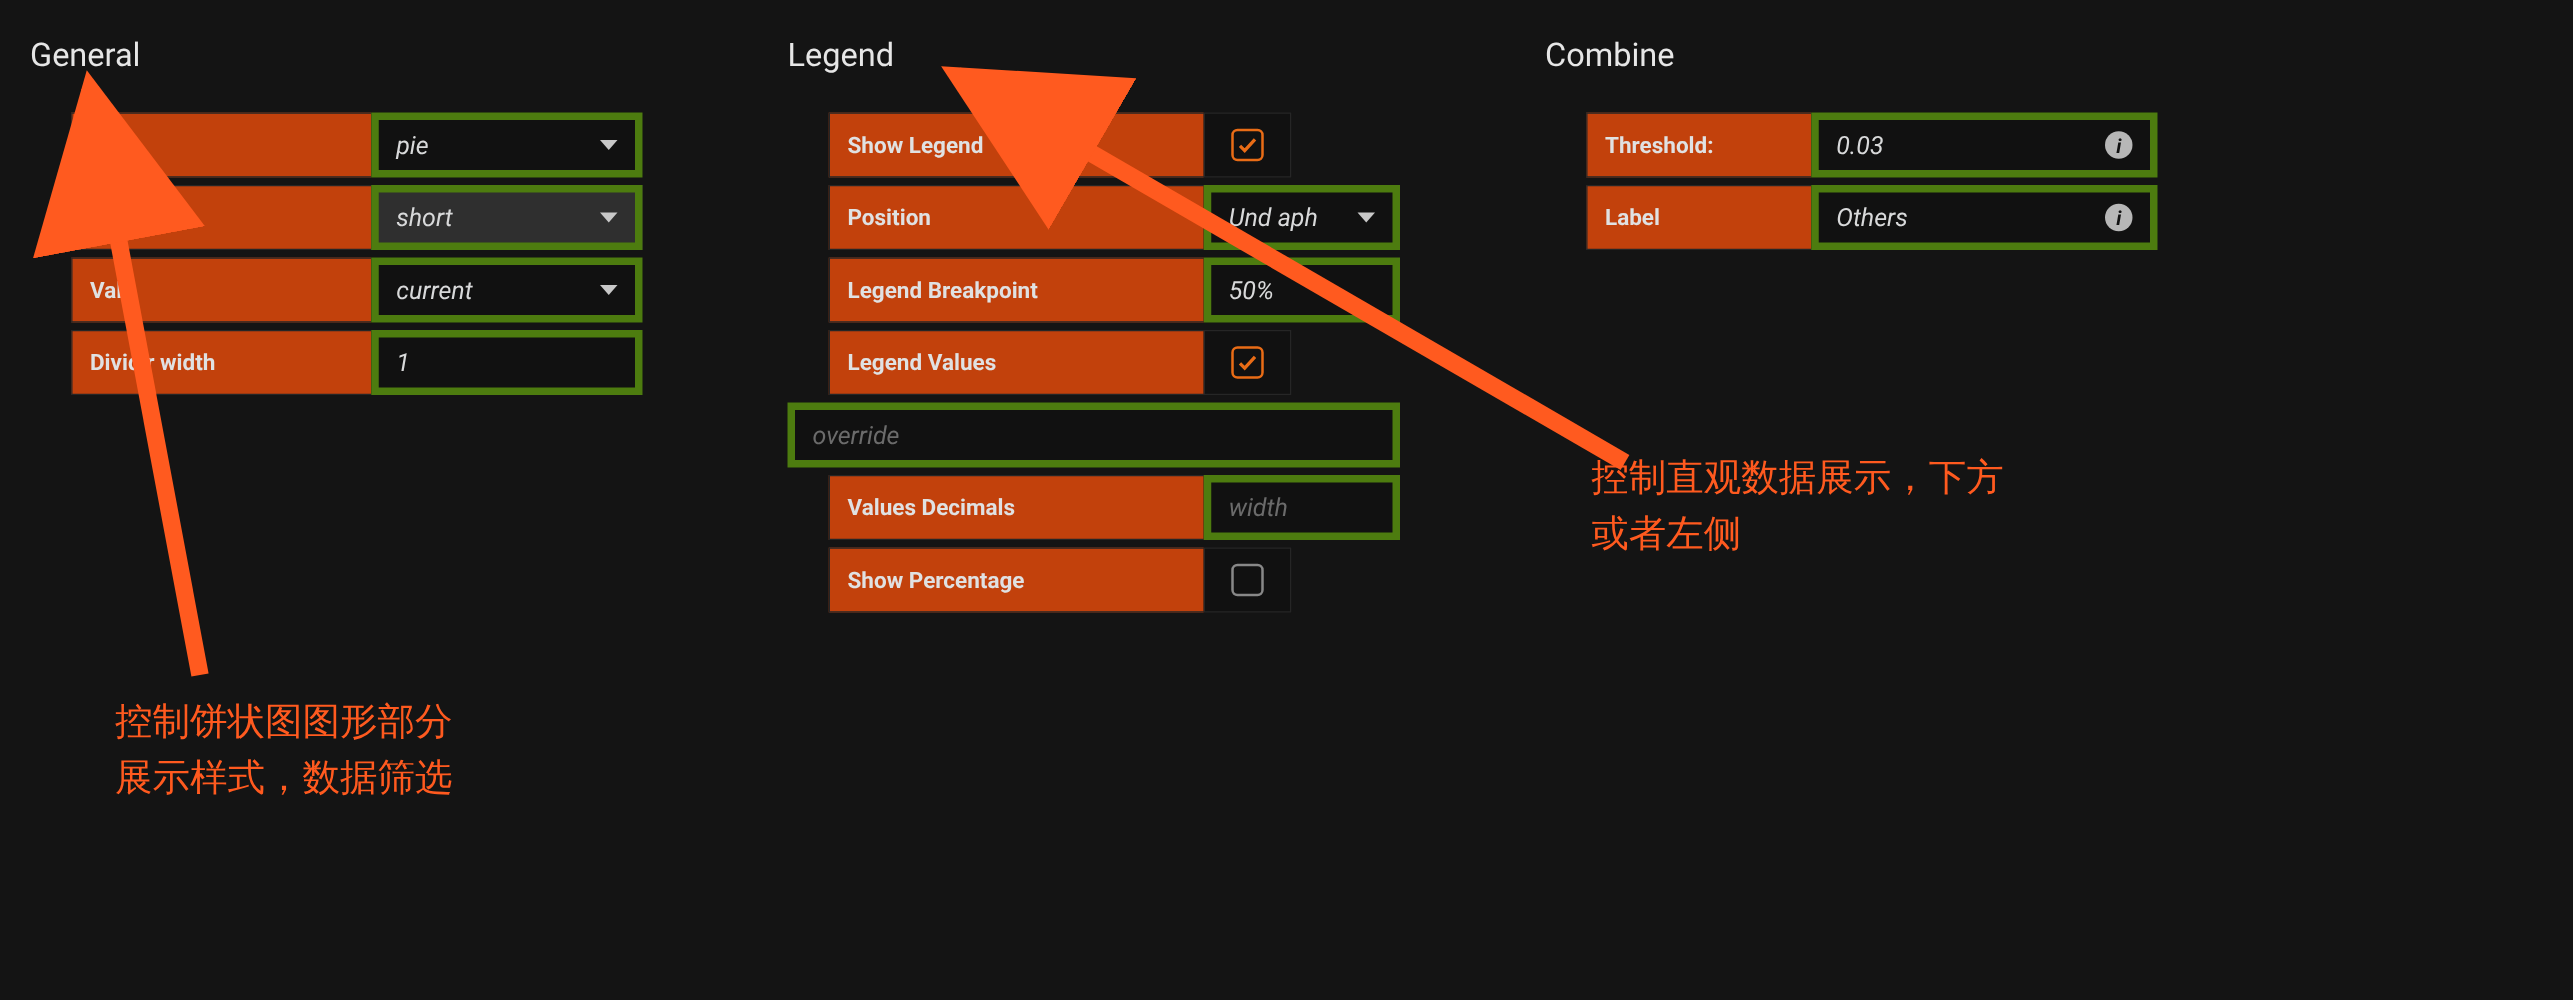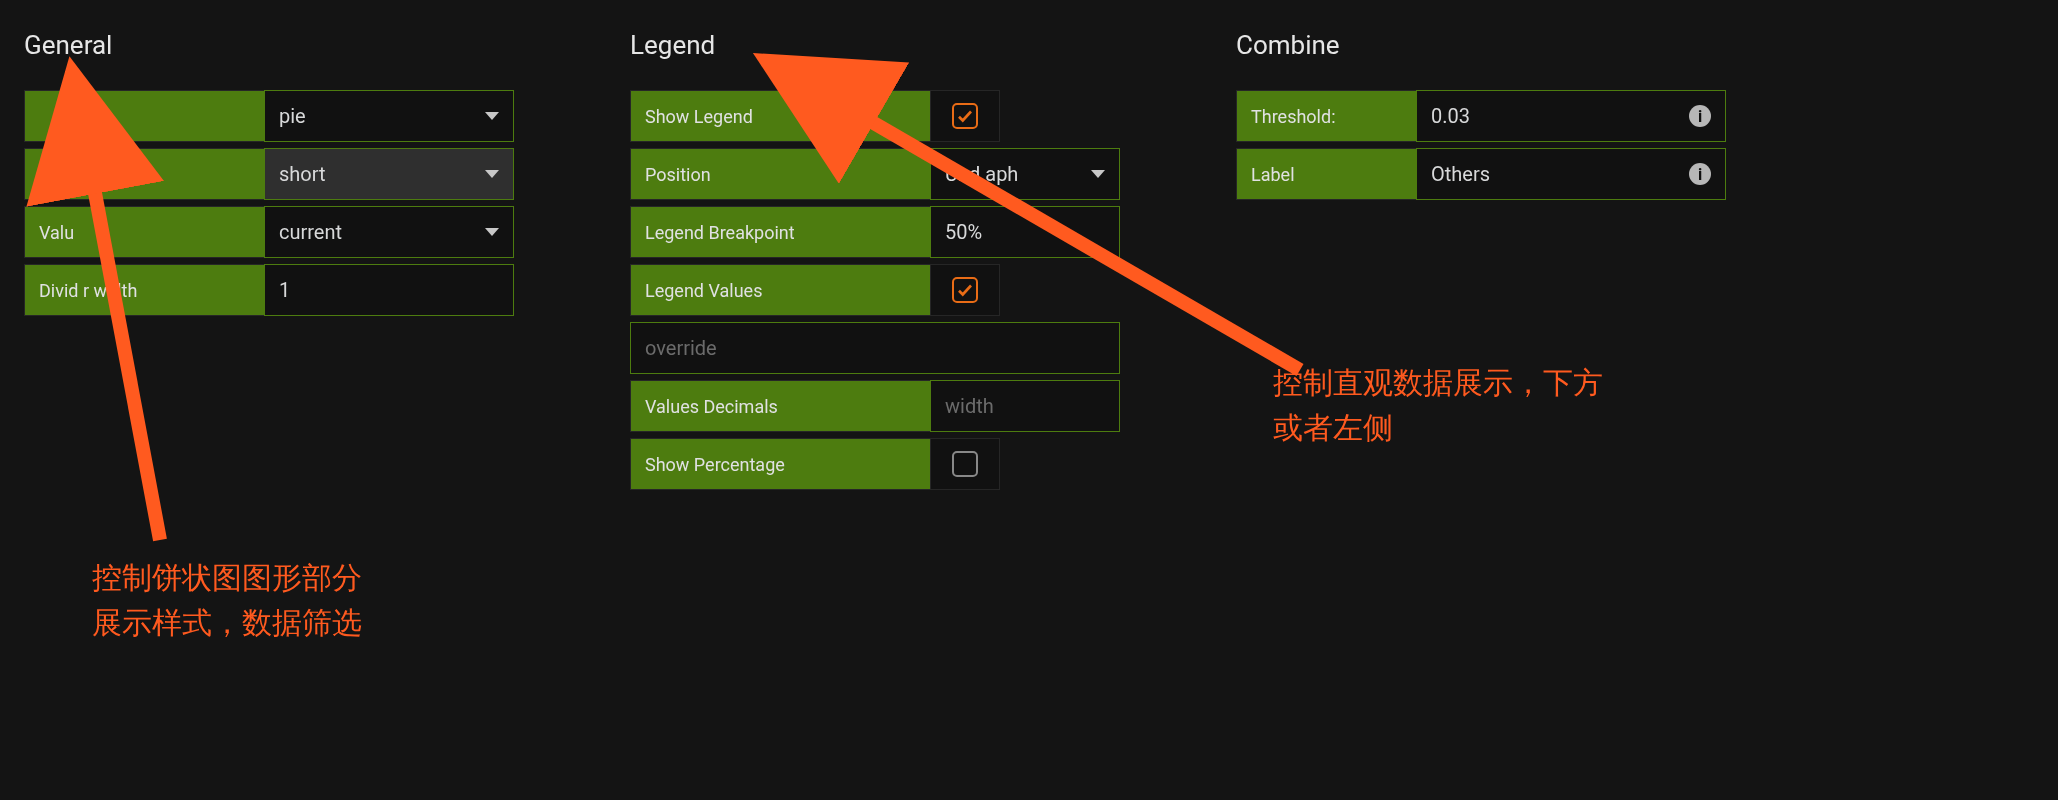--- a/index.html
+++ b/index.html
@@ -26,41 +26,43 @@
     font-weight: 400;
     color: #e6e6e6;
     margin-bottom: 30px;
   }
   .row {
     display: flex;
     margin-bottom: 6px;
     height: 52px;
   }
   .label-cell {
-    background: #4d7c0f;
+    background: #c2410c;
     color: #e0e1e2;
     font-size: 18px;
-    font-weight: 400;
+    font-weight: 700;
     display: flex;
     align-items: center;
     padding: 0 14px;
     flex: 0 0 240px;
     border: 1px solid #262626;
     border-right: none;
+    margin-left: 33px;
   }
   .input-cell {
     flex: 1 1 auto;
     background: #111;
-    border: 1px solid #4d7c0f;
+    border: 6px solid #4d7c0f;
     display: flex;
     align-items: center;
     color: #d8d9da;
     font-size: 20px;
     padding: 0 14px;
     position: relative;
+    font-style: italic;
   }
   .input-cell.lighter { background: #2f2f2f; }
   .input-cell.select { cursor: pointer; }
   .caret {
     margin-left: auto;
     width: 0; height: 0;
     border-left: 7px solid transparent;
     border-right: 7px solid transparent;
     border-top: 8px solid #c8c8c8;
   }

